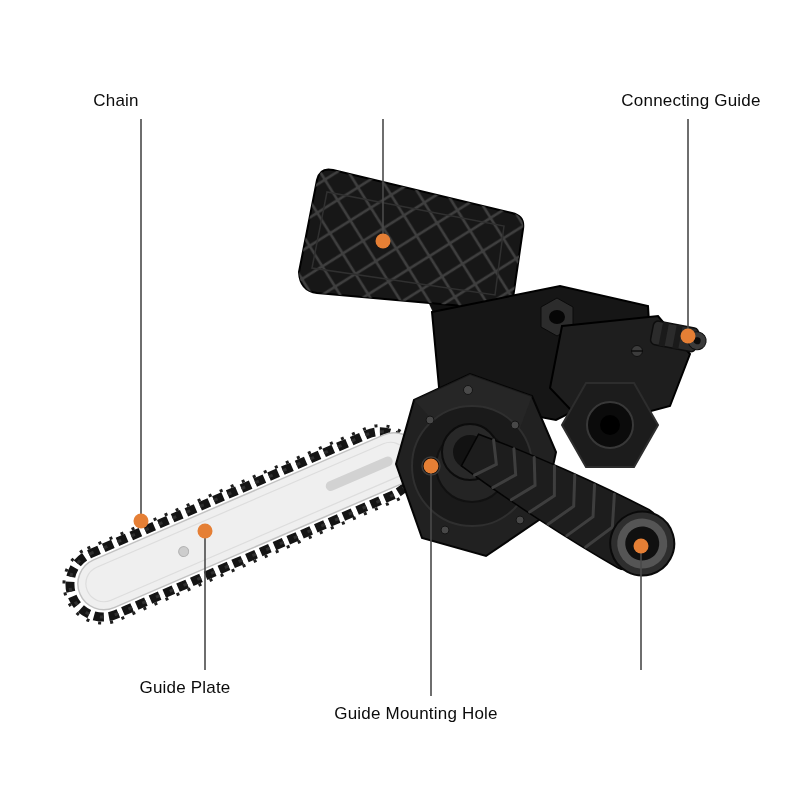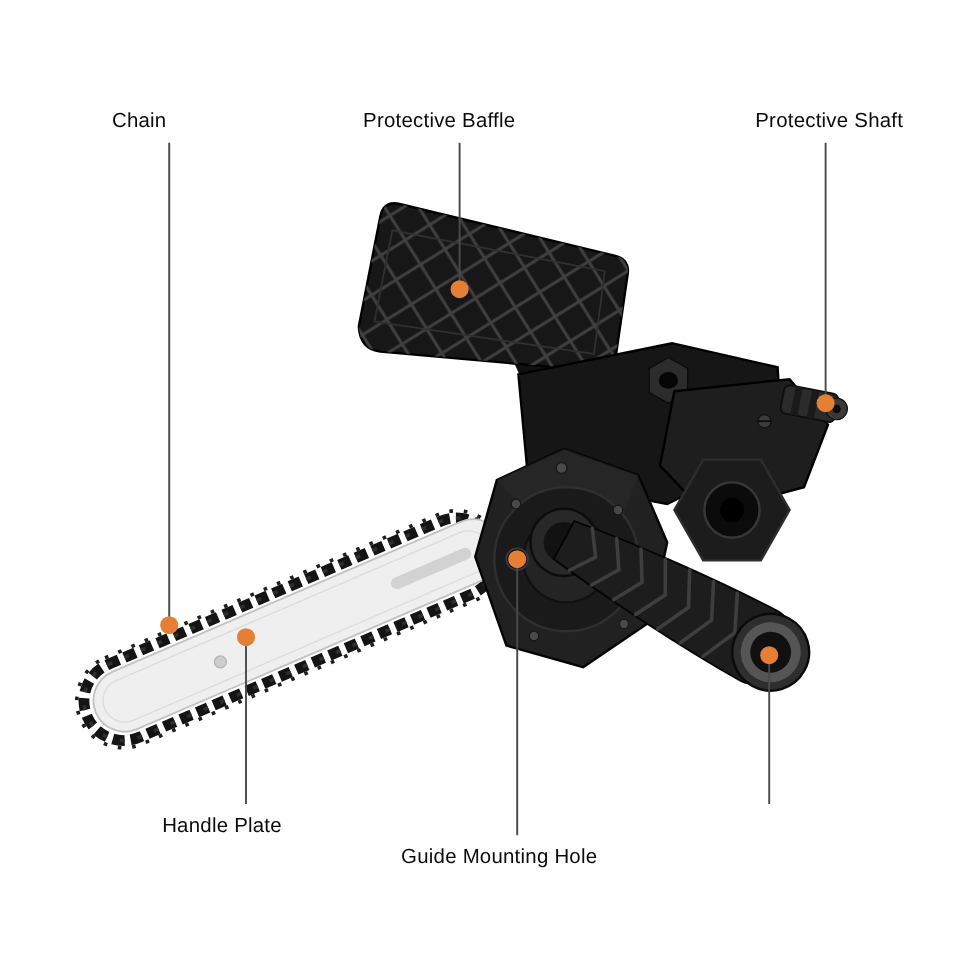--- a/index.html
+++ b/index.html
@@ -119,18 +119,17 @@
       <circle cx="141" cy="521" r="7.5" fill="#e57f35"></circle>
       <circle cx="383" cy="241" r="7.5" fill="#e57f35"></circle>
       <circle cx="688" cy="336" r="7.5" fill="#e57f35"></circle>
       <circle cx="205" cy="531" r="7.5" fill="#e57f35"></circle>
       <circle cx="431" cy="466" r="7.5" fill="#e57f35"></circle>
       <circle cx="641" cy="546" r="7.5" fill="#e57f35"></circle>
     </g>
   </svg>
 
   <div class="label" style="left:116px; top:88px">Chain</div>
-  <div class="label" style="left:366px; top:88px">Protective Baffle</div>
-  <div class="label" style="left:691px; top:88px">Protective Shaft</div>
-  <div class="label" style="left:185px; top:675px">Handle Plate</div>
+  <div class="label" style="left:691px; top:88px">Connecting Guide</div>
+  <div class="label" style="left:185px; top:675px">Guide Plate</div>
   <div class="label" style="left:416px; top:701px">Guide Mounting Hole</div>
 
 </div>
 
 </body></html>

